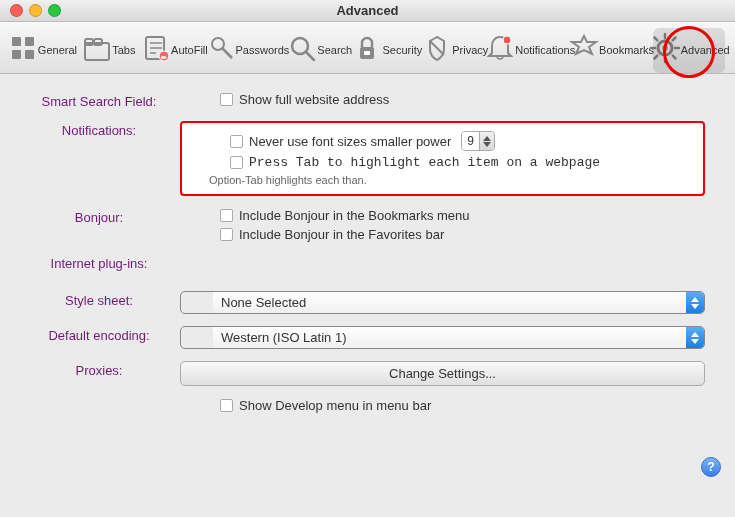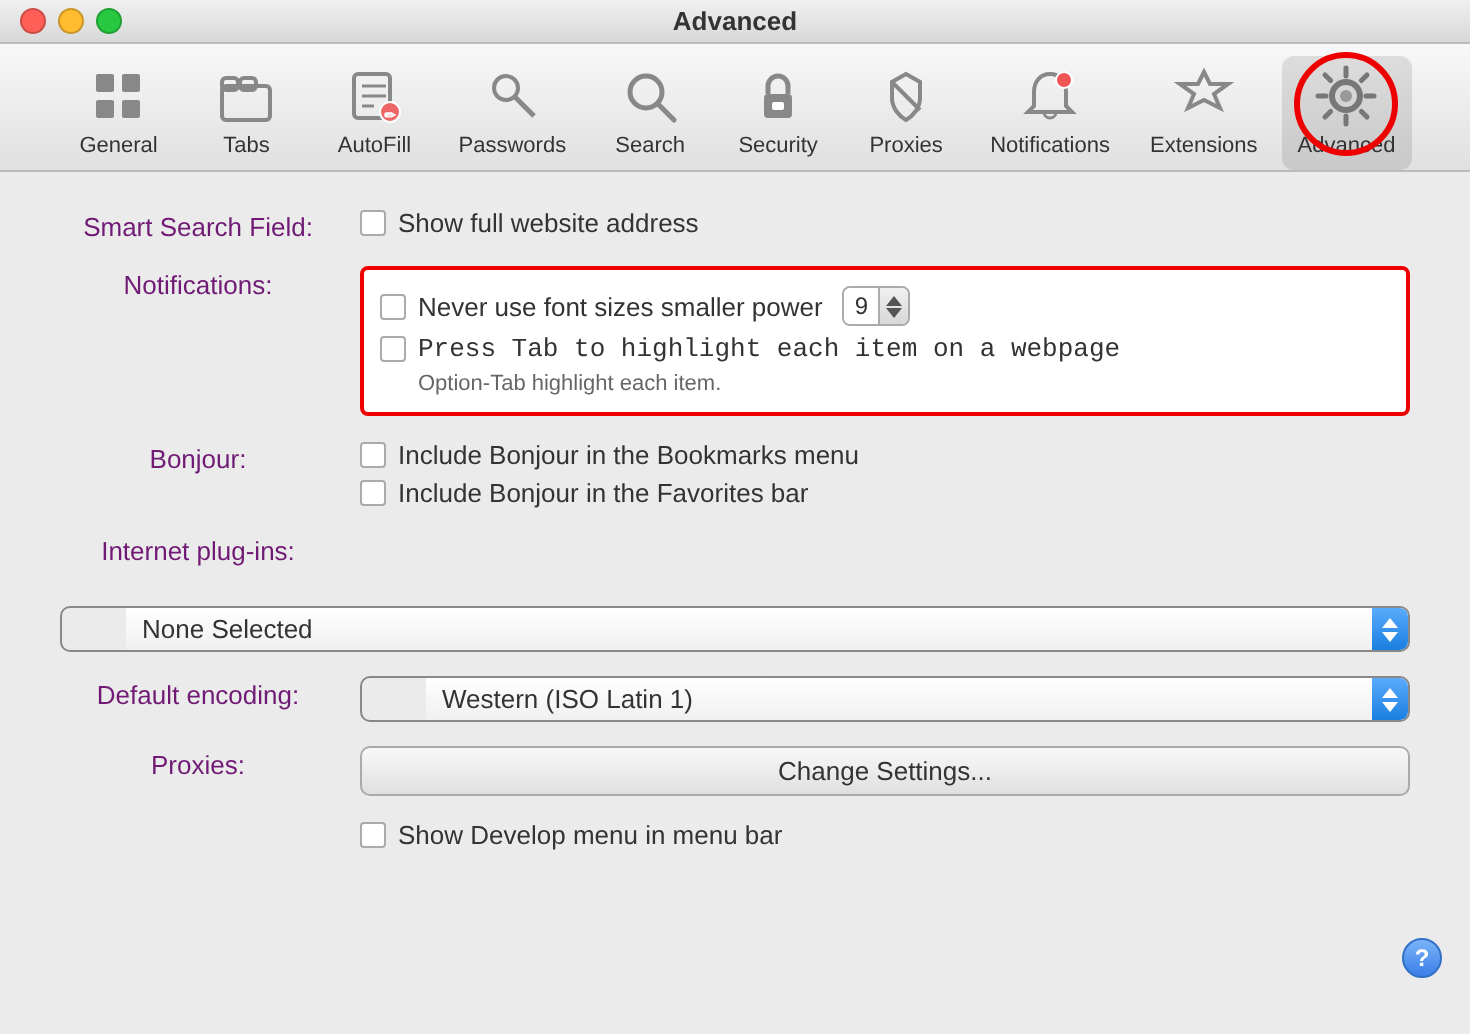--- a/index.html
+++ b/index.html
@@ -50,21 +50,21 @@
       background: linear-gradient(to bottom, #f8f8f8, #e0e0e0);
       border-bottom: 1px solid #bbb;
       display: flex;
       align-items: stretch;
       justify-content: center;
       padding: 6px 10px 0;
       gap: 4px;
     }
     .toolbar-item {
       display: flex;
-      flex-direction: column;
+      flex-direction: row;
       align-items: center;
       justify-content: center;
       padding: 4px 8px 6px;
       border-radius: 6px;
       cursor: pointer;
       min-width: 60px;
       position: relative;
     }
     .toolbar-item.active {
       background: rgba(0,0,0,0.1);
@@ -124,20 +124,21 @@
       flex-direction: column;
       gap: 4px;
     }
 
     
     .checkbox-row {
       display: flex;
       align-items: center;
       gap: 6px;
       font-size: 13px;
+      margin-left: 40px;
     }
 
     
     .accessibility-box {
       border: 2px solid #e00;
       border-radius: 4px;
       padding: 8px 10px 8px 8px;
       background: #fff;
     }
     .accessibility-box .checkbox-row {
@@ -376,41 +377,41 @@
     <span class="tb-label">Security</span>
   </div>
 
   <div class="toolbar-item">
     <div class="tb-icon">
       <svg width="30" height="30" viewBox="0 0 30 30">
         <path d="M15 4 L8 8 L8 16 C8 21 11.5 25 15 27 C18.5 25 22 21 22 16 L22 8 Z" fill="none" stroke="#888" stroke-width="2"></path>
         <line x1="8" y1="8" x2="22" y2="22" stroke="#888" stroke-width="2"></line>
       </svg>
     </div>
-    <span class="tb-label">Proxies</span>
+    <span class="tb-label">Privacy</span>
   </div>
 
   <div class="toolbar-item">
     <div class="tb-icon">
       <svg width="30" height="30" viewBox="0 0 30 30">
         <path d="M15 4 C10 4 7 8 7 13 L7 20 L4 23 L26 23 L23 20 L23 13 C23 8 20 4 15 4 Z" fill="none" stroke="#888" stroke-width="2"></path>
         <path d="M12 23 C12 24.7 13.3 26 15 26 C16.7 26 18 24.7 18 23" fill="none" stroke="#888" stroke-width="1.5"></path>
         <circle cx="22" cy="7" r="4" fill="#e55" stroke="white" stroke-width="1"></circle>
       </svg>
     </div>
     <span class="tb-label">Notifications</span>
   </div>
 
   <div class="toolbar-item">
     <div class="tb-icon">
       <svg width="30" height="30" viewBox="0 0 30 30">
         <path d="M15 3 L18 9 L27 9 L20 14 L23 21 L15 17 L7 21 L10 14 L3 9 L12 9 Z" fill="none" stroke="#888" stroke-width="2"></path>
       </svg>
     </div>
-    <span class="tb-label">Extensions</span>
+    <span class="tb-label">Bookmarks</span>
   </div>
 
   <div class="toolbar-item active" style="position:relative;">
     <div class="advanced-highlight"></div>
     <div class="tb-icon">
       <svg width="32" height="32" viewBox="0 0 32 32">
         <circle cx="16" cy="16" r="7" fill="none" stroke="#777" stroke-width="3"></circle>
         <circle cx="16" cy="16" r="3" fill="#999"></circle>
 
         <g stroke="#777" stroke-width="2.5" stroke-linecap="round">
@@ -454,21 +455,21 @@
             <div class="inline-select-arrows">
               <div class="arrow-up" style="border-bottom-color:#555;"></div>
               <div class="arrow-down" style="border-top-color:#555;"></div>
             </div>
           </div>
         </div>
         <div class="checkbox-row" style="margin-top:4px;font-family:Liberation Mono, monospace;">
           <div class="checkbox-empty"></div>
           <span>Press Tab to highlight each item on a webpage</span>
         </div>
-        <div class="hint-text" style="font-size:11px;color:#666;margin-left:19px;margin-top:3px;">Option-Tab highlight each item.</div>
+        <div class="hint-text" style="font-size:11px;color:#666;margin-left:19px;margin-top:3px;">Option-Tab highlights each than.</div>
       </div>
     </div>
   </div>
 
   <div class="form-row">
     <div class="form-label">Bonjour:</div>
     <div class="form-content">
       <div class="checkbox-row">
         <div class="checkbox-empty"></div>
         <span>Include Bonjour in the Bookmarks menu</span>
@@ -480,20 +481,21 @@
     </div>
   </div>
 
   <div class="form-row">
     <div class="form-label">Internet plug-ins:</div>
   </div>
 
   <div class="divider-row"></div>
 
   <div class="form-row">
+    <div class="form-label">Style sheet:</div>
     <div class="form-content">
       <div class="select-container">
         <div class="select-text">None Selected</div>
         <div class="mac-select-blue">
           <div class="arrow-up"></div>
           <div class="arrow-down"></div>
         </div>
       </div>
     </div>
   </div>

